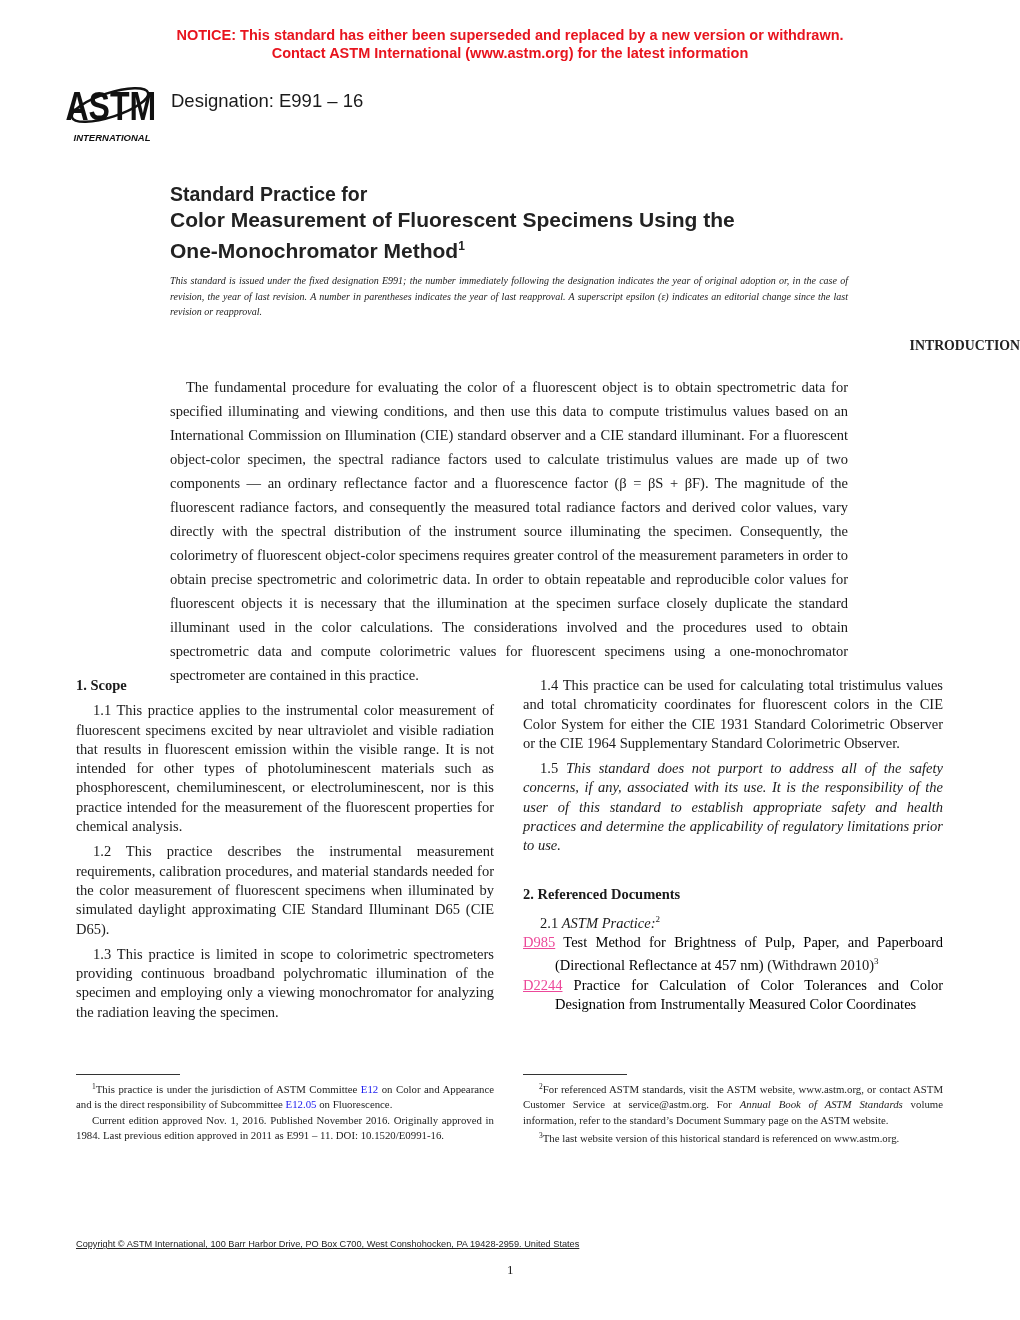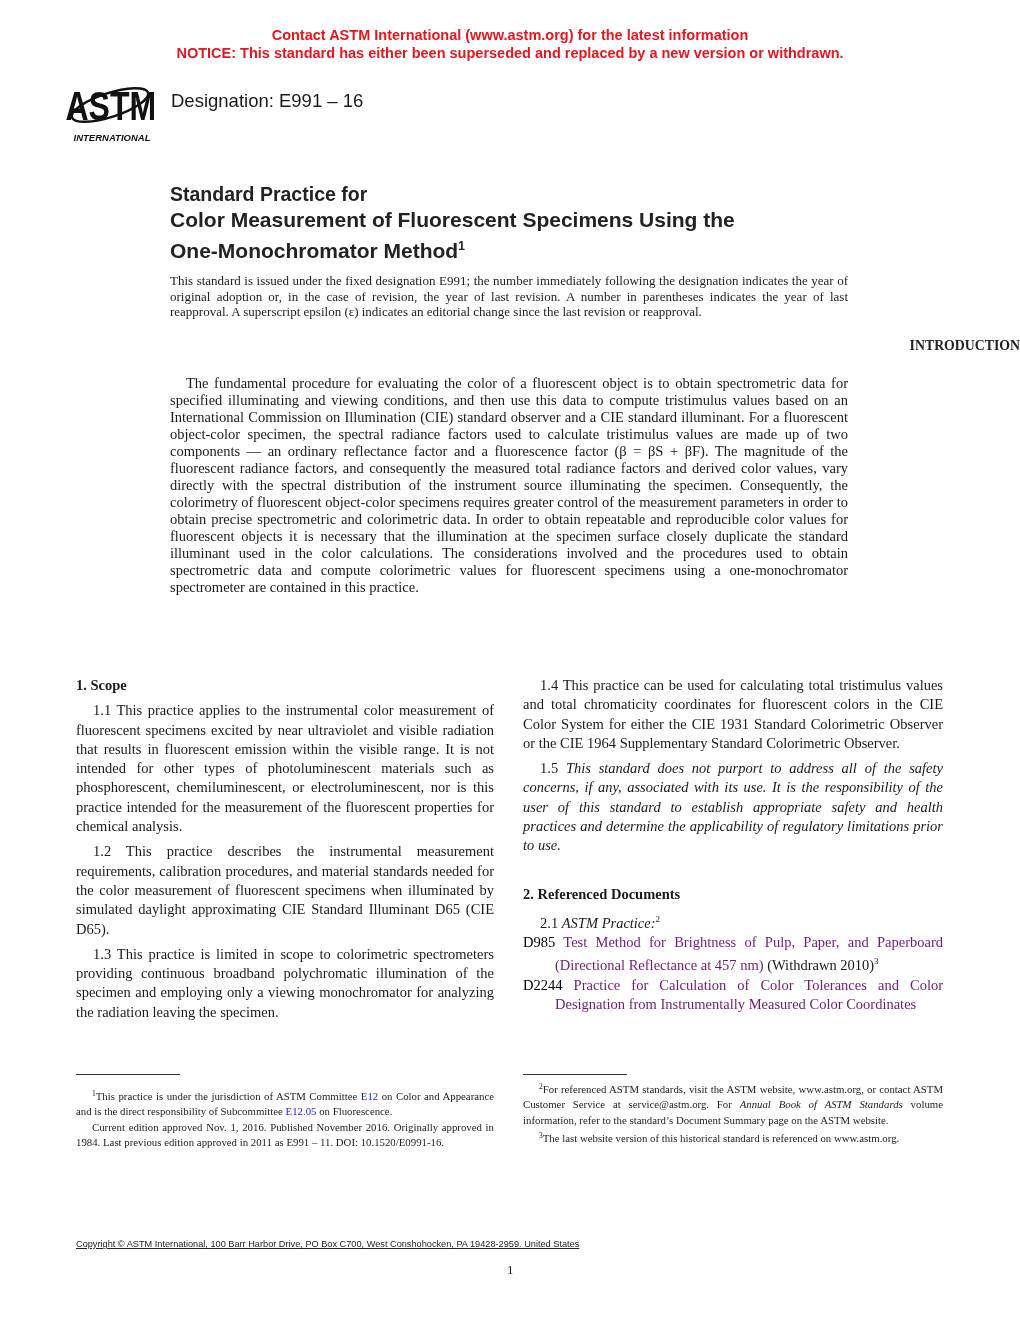--- a/index.html
+++ b/index.html
@@ -5,48 +5,48 @@
   html, body { margin: 0; padding: 0; background: #ffffff; }
   body { width: 1020px; height: 1320px; position: relative; overflow: hidden; color: #1a1a1a; }
   .abs { position: absolute; }
   .notice { left: 0; width: 1020px; top: 26px; text-align: center; color: #e8141e; font-family: "Liberation Sans", sans-serif; font-weight: bold; font-size: 14.5px; line-height: 18px; }
   .logo { left: 66px; top: 72px; width: 96px; height: 72px; }
   .designation { left: 171px; top: 90px; font-family: "Liberation Sans", sans-serif; font-size: 18.5px; color: #1a1a1a; }
   .title-block { left: 170px; top: 173px; font-family: "Liberation Sans", sans-serif; font-weight: bold; color: #222; margin-top: 8px; }
   .title-pre { font-size: 19.5px; line-height: 26px; }
   .title-main { font-size: 21px; line-height: 26px; }
   .title-main sup { font-size: 12px; vertical-align: 8px; }
-  .issue-note { left: 170px; top: 273px; width: 678px; font-family: "Liberation Serif", serif; font-size: 13px; line-height: 15.5px; text-align: justify; color: #222; }
+  .issue-note { left: 170px; top: 273px; width: 678px; font-family: "Liberation Serif", serif; font-size: 10px; line-height: 15.5px; text-align: justify; color: #222; font-style: italic; }
   .intro-head { left: 0; width: 1020px; top: 338px; text-align: right; font-family: "Liberation Serif", serif; font-weight: bold; font-size: 13.8px; color: #222; }
-  .intro-body { left: 170px; top: 375px; width: 678px; font-family: "Liberation Serif", serif; font-size: 14.5px; line-height: 17px; text-align: justify; text-indent: 16px; color: #1a1a1a; }
+  .intro-body { left: 170px; top: 375px; width: 678px; font-family: "Liberation Serif", serif; font-size: 14.5px; line-height: 24px; text-align: justify; text-indent: 16px; color: #1a1a1a; }
   .col { font-family: "Liberation Serif", serif; font-size: 14.5px; line-height: 19.3px; color: #1a1a1a; }
   .col p { margin: 0 0 6px 0; text-align: justify; text-indent: 17px; }
   .col-left { left: 76px; top: 676px; width: 418px; }
   .col-right { left: 523px; top: 676px; width: 420px; }
   .sec-head { font-weight: bold; font-size: 14.5px; margin: 0 0 4px 0; text-indent: 0 !important; }
   .italic { font-style: italic; }
   .ref-item { margin: 0 0 0 0; padding-left: 32px; text-indent: -32px !important; text-align: justify; }
-  .ref-code { color: #000000; }
-  .ref-title { color: #701a75; }
+  .ref-code { color: #ec4899; text-decoration: underline; }
+  .ref-title { color: #000000; }
   .fn-rule { width: 104px; height: 1px; background: #333; }
   .fn { font-family: "Liberation Serif", serif; font-size: 10.8px; line-height: 15.3px; color: #222; }
   .fn p { margin: 0; text-align: justify; text-indent: 16px; }
   .fn sup { font-size: 7.5px; vertical-align: 4px; }
   .link-blue { color: #1a1aee; }
   .fn-left { left: 76px; top: 1074px; width: 418px; }
   .fn-right { left: 523px; top: 1074px; width: 420px; }
   .copyright { left: 76px; top: 1239px; font-family: "Liberation Sans", sans-serif; font-size: 9.2px; color: #222; text-decoration: underline; }
   .page-num { left: 507px; top: 1262px; font-family: "Liberation Serif", serif; font-size: 13px; color: #222; }
 </style>
 </head>
 <body>
 
 <div class="abs notice">
+  <div>NOTICE: This standard has either been superseded and replaced by a new version or withdrawn.</div>
   <div>Contact ASTM International (www.astm.org) for the latest information</div>
-  <div>NOTICE: This standard has either been superseded and replaced by a new version or withdrawn.</div>
 </div>
 
 <div class="abs logo">
   <svg width="96" height="72" viewBox="0 0 96 72">
     <ellipse cx="44" cy="33" rx="40" ry="12" fill="none" stroke="#111" stroke-width="2.5" transform="rotate(-18 44 33)"></ellipse>
     <text x="46" y="48" text-anchor="middle" font-family="Liberation Sans, sans-serif" font-weight="bold" font-size="40" fill="#111" transform="scale(0.8,1) translate(10,0)">ASTM</text>
     <text x="46" y="69" text-anchor="middle" font-family="Liberation Sans, sans-serif" font-weight="bold" font-style="italic" font-size="9.5" fill="#111">INTERNATIONAL</text>
   </svg>
 </div>
 
@@ -74,21 +74,21 @@
   <p>1.4  This practice can be used for calculating total tristimulus values and total chromaticity coordinates for fluorescent colors in the CIE Color System for either the CIE 1931 Standard Colorimetric Observer or the CIE 1964 Supplementary Standard Colorimetric Observer.</p>
   <p><span>1.5 </span><span class="italic">This standard does not purport to address all of the safety concerns, if any, associated with its use. It is the responsibility of the user of this standard to establish appropriate safety and health practices and determine the applicability of regulatory limitations prior to use.</span></p>
   <p class="sec-head" style="margin-top:29px">2.  Referenced Documents</p>
   <p style="margin-bottom:0"><span>2.1 </span><span class="italic">ASTM Practice:</span><sup style="font-size:9px">2</sup></p>
   <p class="ref-item" style="margin-bottom:0"><span class="ref-code">D985</span> <span class="ref-title">Test Method for Brightness of Pulp, Paper, and Paperboard (Directional Reflectance at 457 nm)</span><span> (Withdrawn 2010)</span><sup style="font-size:9px">3</sup></p>
   <p class="ref-item"><span class="ref-code">D2244</span> <span class="ref-title">Practice for Calculation of Color Tolerances and Color Designation from Instrumentally Measured Color Coordinates</span></p>
 </div>
 
 <div class="abs fn fn-left">
   <div class="fn-rule"></div>
-  <p style="margin-top:11px"><sup>1</sup><span>This practice is under the jurisdiction of ASTM Committee </span><span class="link-blue">E12</span><span> on Color and Appearance and is the direct responsibility of Subcommittee </span><span class="link-blue">E12.05</span><span> on Fluorescence.</span></p>
+  <p style="margin-top:4px"><sup>1</sup><span>This practice is under the jurisdiction of ASTM Committee </span><span class="link-blue">E12</span><span> on Color and Appearance and is the direct responsibility of Subcommittee </span><span class="link-blue">E12.05</span><span> on Fluorescence.</span></p>
   <p>Current edition approved Nov. 1, 2016. Published November 2016. Originally approved in 1984. Last previous edition approved in 2011 as E991 – 11. DOI: 10.1520/E0991-16.</p>
 </div>
 
 <div class="abs fn fn-right">
   <div class="fn-rule"></div>
   <p style="margin-top:4px"><sup>2</sup><span>For referenced ASTM standards, visit the ASTM website, www.astm.org, or contact ASTM Customer Service at service@astm.org. For </span><span class="italic">Annual Book of ASTM Standards</span><span> volume information, refer to the standard’s Document Summary page on the ASTM website.</span></p>
   <p><sup>3</sup><span>The last website version of this historical standard is referenced on www.astm.org.</span></p>
 </div>
 
 <div class="abs copyright">Copyright © ASTM International, 100 Barr Harbor Drive, PO Box C700, West Conshohocken, PA 19428-2959. United States</div>

